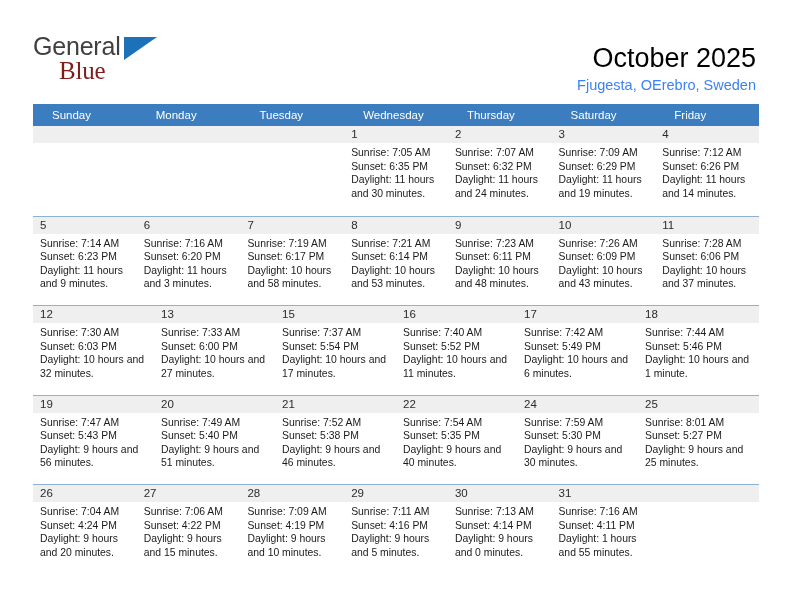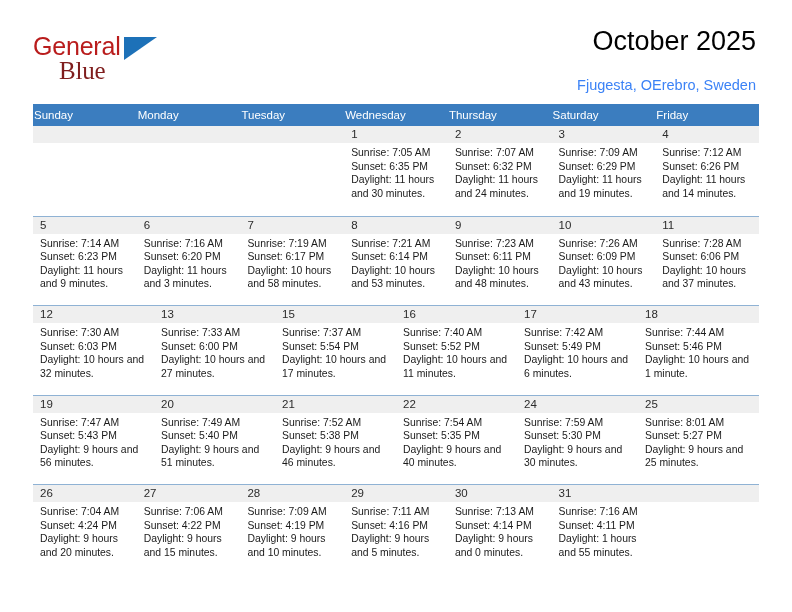--- a/index.html
+++ b/index.html
@@ -36,21 +36,21 @@
     top: 32px;
     width: 180px;
     height: 56px;
   }
   .logo-general {
     position: absolute;
     left: 0;
     top: 0;
     font-size: 25px;
     line-height: 28px;
-    color: #b91c1c;
+    color: #404040;
     letter-spacing: -0.2px;
   }
   .logo-blue {
     position: absolute;
     left: 26px;
     top: 25px;
     font-size: 25px;
     line-height: 28px;
     color: #7f1d1d;
     letter-spacing: -0.2px;
@@ -61,21 +61,21 @@
     left: 91px;
     top: 5px;
     width: 0;
     height: 0;
     border-left: 33px solid #1d71b8;
     border-bottom: 23px solid transparent;
   }
   .title {
     position: absolute;
     right: 36px;
-    top: 25px;
+    top: 42px;
     font-size: 27px;
     line-height: 32px;
     color: #000000;
     text-align: right;
     white-space: nowrap;
   }
   .subtitle {
     position: absolute;
     right: 36px;
     top: 76px;
@@ -96,21 +96,21 @@
   .weekday-row {
     display: flex;
     background: #3b7dbf;
     height: 22px;
   }
   .weekday {
     flex: 1 1 0;
     color: #ffffff;
     font-size: 11.5px;
     line-height: 22px;
-    padding-left: 1px;
+    padding-left: 19px;
     box-sizing: border-box;
     white-space: nowrap;
     overflow: hidden;
   }
   .week-row {
     display: flex;
     height: 89.5px;
     border-top: 1px solid #8fb2d4;
     box-sizing: border-box;
   }

